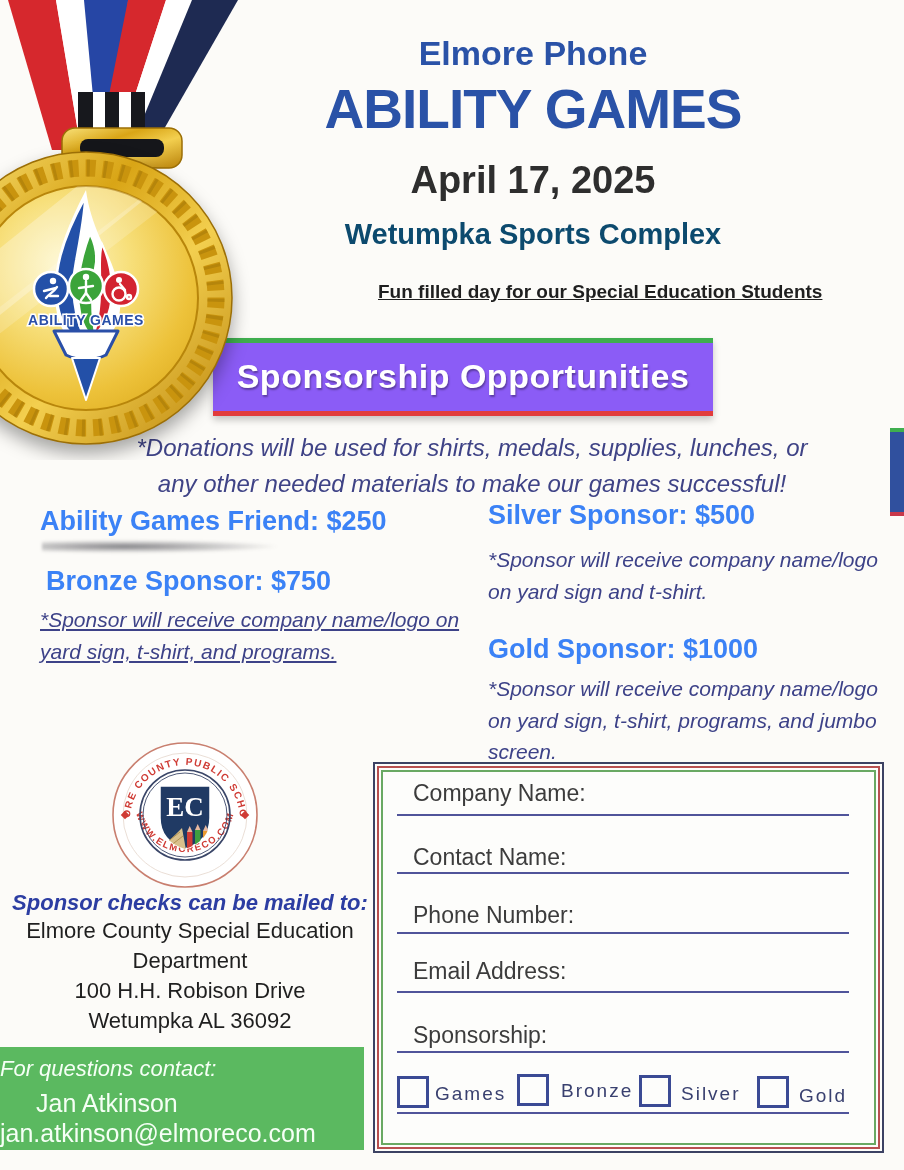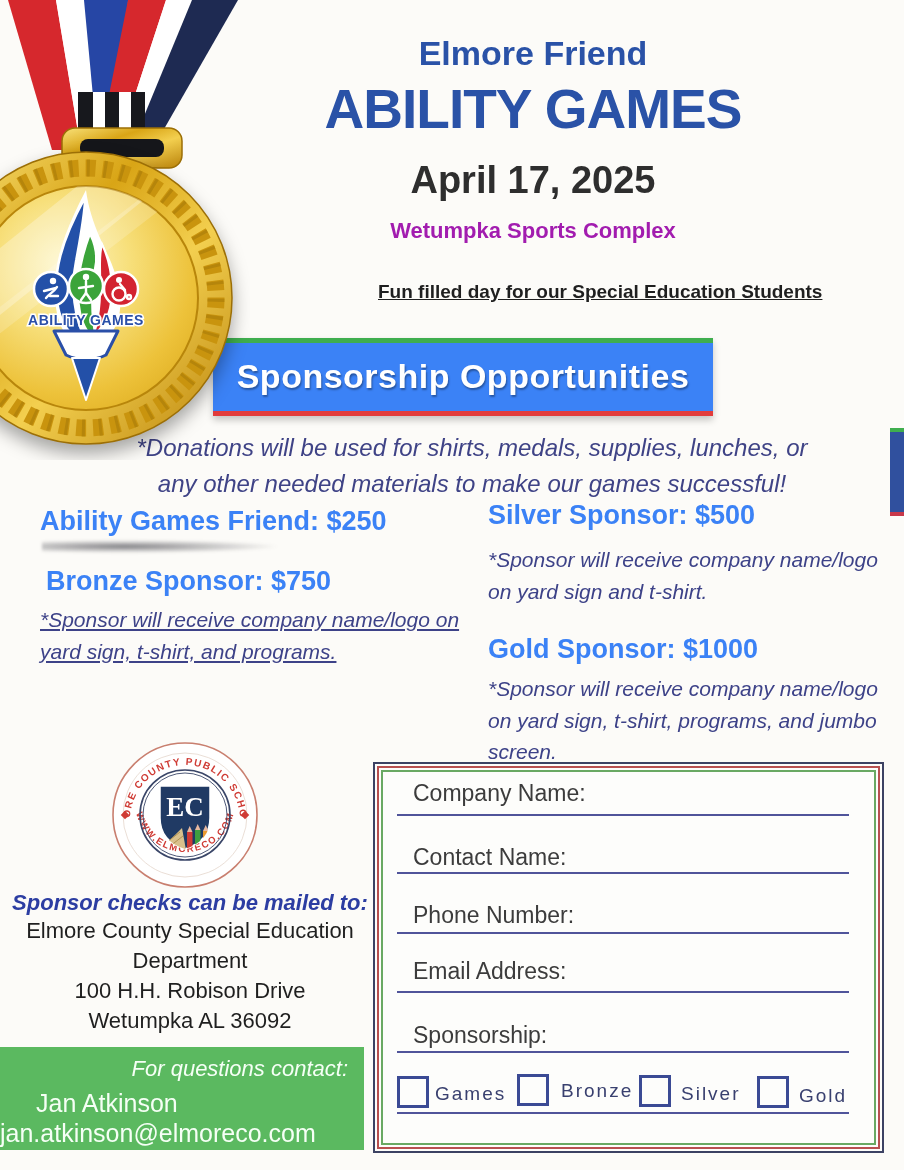--- a/index.html
+++ b/index.html
@@ -8,27 +8,27 @@
     background:#fcfbf8; overflow:hidden;
     font-family:"Liberation Sans", sans-serif;
   }
   .abs{position:absolute;}
 
   
   .header{left:162px; top:0; width:742px; text-align:center;}
   .kicker{position:relative; margin-top:34px; font-size:34px; font-weight:bold; color:#2a52a7;}
   .title{position:relative; margin-top:4px; font-size:55px; font-weight:800; letter-spacing:-1px; color:#2a52a7;}
   .date{position:relative; margin-top:18px; font-size:38px; font-weight:bold; color:#2e2e2e;}
-  .venue{position:relative; margin-top:16px; font-size:22px; font-weight:bold; color:#a21caf;}
+  .venue{position:relative; margin-top:16px; font-size:29px; font-weight:bold; color:#0c4a6e;}
   .tagline{left:378px; top:281px; font-size:19px; font-weight:bold; color:#1f1f1f; white-space:nowrap;text-decoration:underline;}
 
   
   .banner{
     left:213px; top:338px; width:500px; height:68px; z-index:2;
-    background:#3b82f6; border-top:5px solid #3fae4e; border-bottom:5px solid #e23c3c;
+    background:#8b5cf6; border-top:5px solid #3fae4e; border-bottom:5px solid #e23c3c;
     color:#ffffff; font-size:34px; font-weight:800; text-align:center; line-height:66px;
     letter-spacing:.5px; text-shadow:1px 2px 2px rgba(0,0,0,.35);
     box-shadow:0 4px 7px rgba(0,0,0,.22);
   }
   .edge-fragment{
     right:0; top:428px; width:14px; height:80px;
     background:#30509e; border-top:4px solid #3fae4e; border-bottom:4px solid #c8384a;
   }
 
   
@@ -56,40 +56,40 @@
 
   
   .seal{left:110px; top:740px; width:150px; height:150px;}
   .mailing{left:8px; top:890px; width:364px; text-align:center;}
   .mailing-h{font-size:22px; font-weight:bold; font-style:italic; color:#2c3da2;}
   .mailing-line{font-size:22px; color:#1f1f1f; line-height:30px;}
   .mailing-line:first-of-type{margin-top:8px;}
   .contact-box{
     left:0; top:1047px; width:364px; height:103px; background:#5bb960; color:#f5fff5;
   }
-  .contact-q{text-align:right; padding:9px 16px 0 0; font-size:22px; font-style:italic;}
+  .contact-q{text-align:left; padding:9px 16px 0 0; font-size:22px; font-style:italic;}
   .contact-name{padding-left:36px; font-size:25px; margin-top:7px;}
   .contact-email{font-size:25px; margin-top:1px;}
 
   
   .form-outer{left:373px; top:762px; width:507px; height:387px; border:2px solid #3c4263; background:#fdfdfb;}
   .form-mid{position:absolute; inset:2px; border:2px solid #b85050;}
   .form-inner{position:absolute; inset:2px; border:2px solid #69a963;}
   .f-label{position:absolute; left:20px; font-size:23px; color:#3c3c3c;margin-left:18px;}
   .f-line{position:absolute; left:22px; width:452px; border-bottom:2px solid #50549a; height:0;}
   .cb{position:absolute; width:26px; height:26px; border:3px solid #3b4a94; background:#fdfdfb;}
   .cb-label{position:absolute; font-size:19px; color:#39406f; letter-spacing:2px;}
 </style>
 </head>
 <body>
 
 <div id="page">
 
   <div class="abs header">
-    <div class="kicker">Elmore Friend</div>
+    <div class="kicker">Elmore Phone</div>
     <div class="title">ABILITY GAMES</div>
     <div class="date">April 17, 2025</div>
     <div class="venue">Wetumpka Sports Complex</div>
   </div>
   <div class="abs tagline">Fun filled day for our Special Education Students</div>
 
   <div class="abs banner">Sponsorship Opportunities</div>
   <div class="abs edge-fragment"></div>
 
   <div class="abs donation">*Donations will be used for shirts, medals, supplies, lunches, or any other needed materials to make our games successful!</div>

